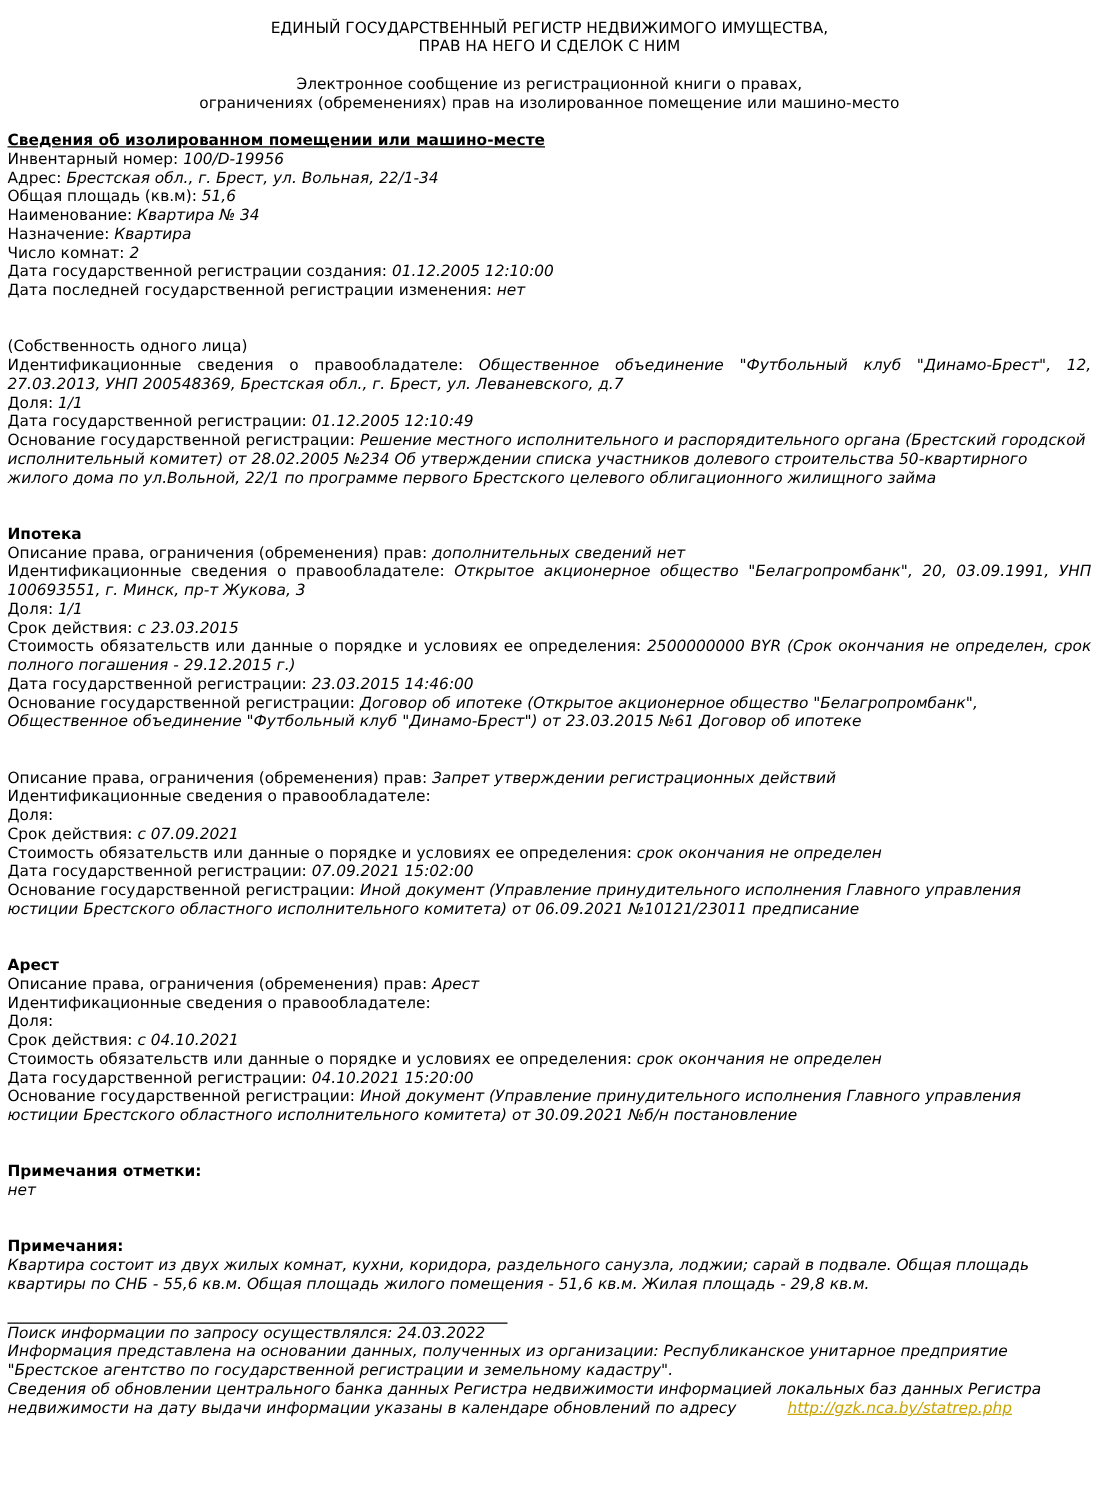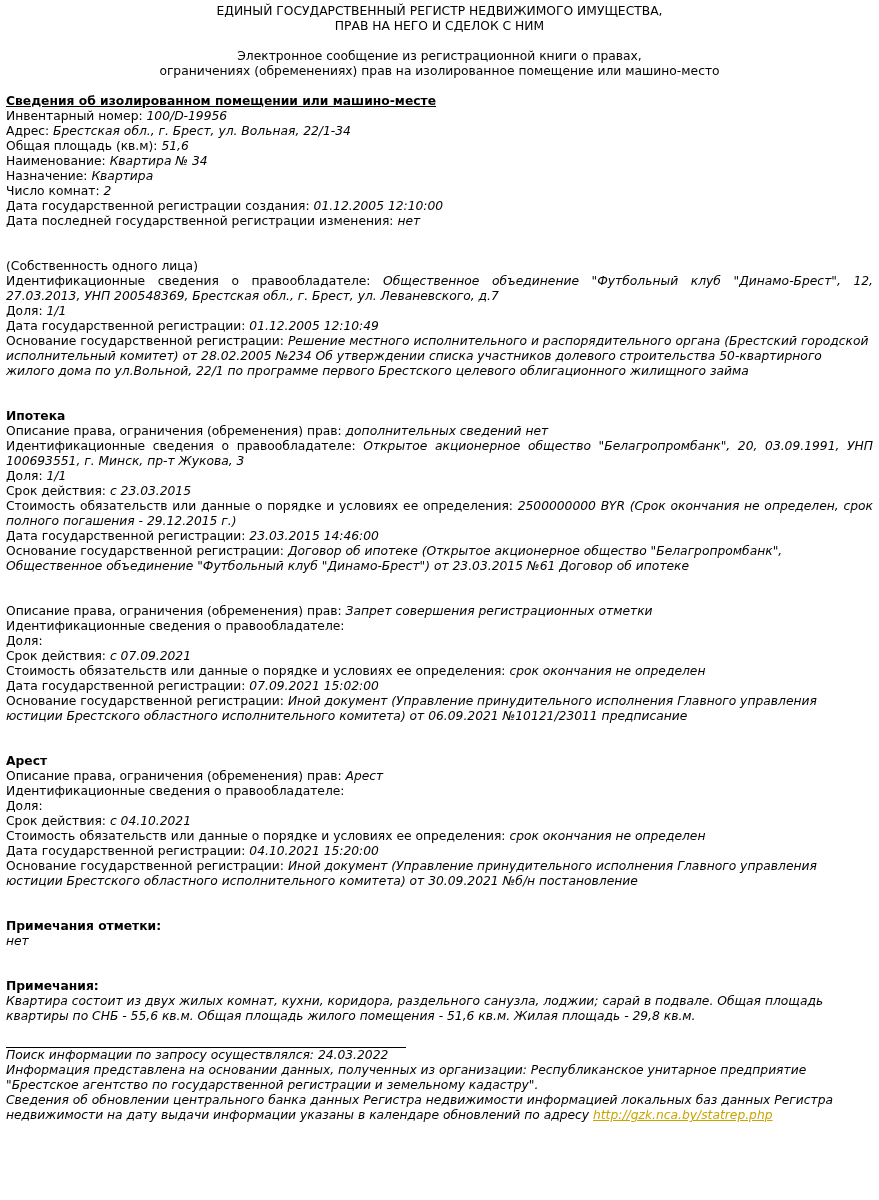--- a/index.html
+++ b/index.html
@@ -4,34 +4,34 @@
   <style>
     html, body { margin: 0; padding: 0; background: #ffffff; }
     body {
       width: 879px;
       min-height: 1200px;
       font-family: "DejaVu Sans", sans-serif;
       font-size: 12.3px;
       line-height: 15px;
       color: #000;
     }
-    .page { padding: 4px 6px 0 6px; }
+    .page { padding: 15px 6px 0 6px; }
     .title-block { text-align: center; }
     .title-block div { line-height: 15px; }
     .gap15 { height: 15px; }
     .gap30 { height: 30px; }
     .line { white-space: normal; }
     .just { text-align: justify; }
     .lbl { font-style: normal; }
     .val { font-style: italic; }
     .h { font-weight: bold; }
     .h-u { font-weight: bold; text-decoration: underline; }
     .rule { width: 400px; border-top: 1px solid #000; margin-top: 8px; margin-bottom: 0; }
     .it { font-style: italic; }
-    a.link { color: #c9a400; text-decoration: underline; }
+    a.link { color: #c9a400; text-decoration: underline; margin-left: 37px; }
   </style>
 </head>
 <body>
 
 <div class="page">
 
   <div class="title-block">
     <div>ЕДИНЫЙ ГОСУДАРСТВЕННЫЙ РЕГИСТР НЕДВИЖИМОГО ИМУЩЕСТВА,</div>
     <div>ПРАВ НА НЕГО И СДЕЛОК С НИМ</div>
     <div class="gap15"></div>
@@ -72,21 +72,21 @@
     <div class="line"><span class="lbl">Доля: </span><span class="val">1/1</span></div>
     <div class="line"><span class="lbl">Срок действия: </span><span class="val">с 23.03.2015</span></div>
     <div class="line just"><span class="lbl">Стоимость обязательств или данные о порядке и условиях ее определения: </span><span class="val">2500000000 BYR (Срок окончания не определен, срок полного погашения - 29.12.2015 г.)</span></div>
     <div class="line"><span class="lbl">Дата государственной регистрации: </span><span class="val">23.03.2015 14:46:00</span></div>
     <div class="line"><span class="lbl">Основание государственной регистрации: </span><span class="val">Договор об ипотеке (Открытое акционерное общество "Белагропромбанк", Общественное объединение "Футбольный клуб "Динамо-Брест") от 23.03.2015 №61 Договор об ипотеке</span></div>
   </section>
 
   <div class="gap30"></div>
 
   <section>
-    <div class="line"><span class="lbl">Описание права, ограничения (обременения) прав: </span><span class="val">Запрет совершения регистрационных отметки</span></div>
+    <div class="line"><span class="lbl">Описание права, ограничения (обременения) прав: </span><span class="val">Запрет утверждении регистрационных действий</span></div>
     <div class="line"><span class="lbl">Идентификационные сведения о правообладателе: </span><span class="val"></span></div>
     <div class="line"><span class="lbl">Доля: </span><span class="val"></span></div>
     <div class="line"><span class="lbl">Срок действия: </span><span class="val">с 07.09.2021</span></div>
     <div class="line"><span class="lbl">Стоимость обязательств или данные о порядке и условиях ее определения: </span><span class="val">срок окончания не определен</span></div>
     <div class="line"><span class="lbl">Дата государственной регистрации: </span><span class="val">07.09.2021 15:02:00</span></div>
     <div class="line"><span class="lbl">Основание государственной регистрации: </span><span class="val">Иной документ (Управление принудительного исполнения Главного управления юстиции Брестского областного исполнительного комитета) от 06.09.2021 №10121/23011 предписание</span></div>
   </section>
 
   <div class="gap30"></div>
 

